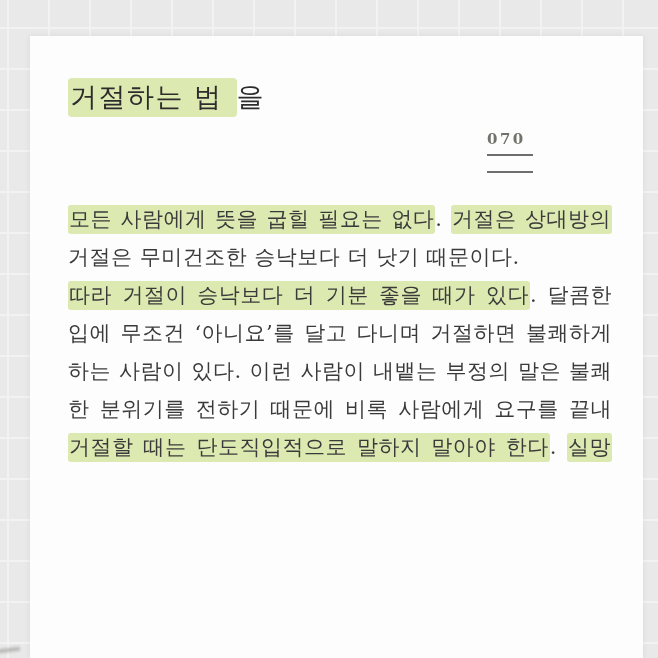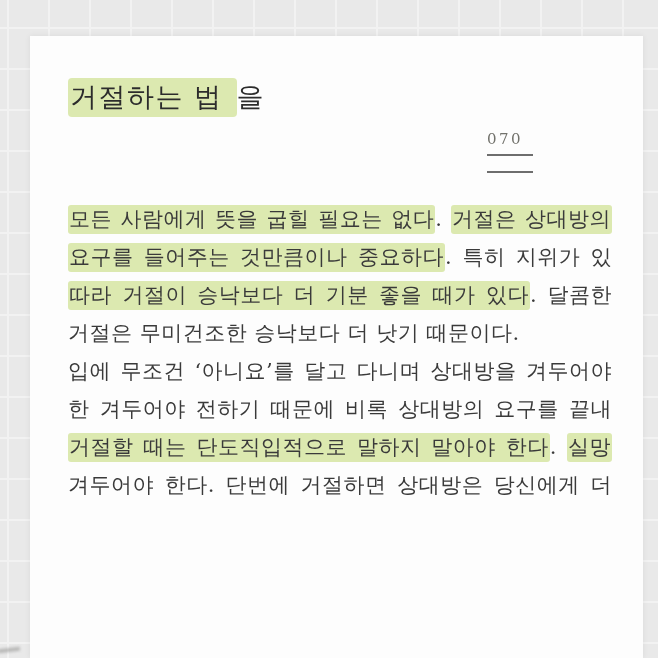--- a/index.html
+++ b/index.html
@@ -39,20 +39,21 @@
     font-size: 27px;
     line-height: 41px;
     letter-spacing: 1.5px;
     white-space: nowrap;
   }
   .pagenum-block {
     position: absolute;
     left: 457px;
     top: 95px;
     width: 46px;
+    font-weight: bold;
   }
   .pagenum {
     font-size: 15px;
     line-height: 16px;
     letter-spacing: 2.5px;
     color: #72726c;
   }
   .rule {
     height: 2px;
     background: #6e6e6e;
@@ -112,23 +113,22 @@
     </div>
 
   <div class="pagenum-block">
     <div class="pagenum">070</div>
     <div class="rule"></div>
     <div class="rule"></div>
   </div>
 
   <div class="body-block">
       <div class="bline"><span class="hl">모든 사람에게 뜻을 굽힐 필요는 없다</span><span>. </span><span class="hl">거절은 상대방의</span></div>
-      <div class="bline"><span class="hl">요구를 들어주는 것만큼이나 중요하다</span><span>. 특히 지위가 있</span></div>
+      <div class="bline no-just"><span>거절은 무미건조한 승낙보다 더 낫기 때문이다.</span></div>
       <div class="bline"><span class="hl">따라 거절이 승낙보다 더 기분 좋을 때가 있다</span><span>. 달콤한</span></div>
-      <div class="bline no-just"><span>거절은 무미건조한 승낙보다 더 낫기 때문이다.</span></div>
-      <div class="bline"><span>입에 무조건 ‘아니요’를 달고 다니며 상대방을 겨두어야</span></div>
-      <div class="bline"><span>한 겨두어야 전하기 때문에 비록 상대방의 요구를 끝내</span></div>
+      <div class="bline"><span>입에 무조건 ‘아니요’를 달고 다니며 거절하면 불쾌하게</span></div>
+      <div class="bline"><span>하는 사람이 있다. 이런 사람이 내뱉는 부정의 말은 불쾌</span></div>
+      <div class="bline"><span>한 분위기를 전하기 때문에 비록 사람에게 요구를 끝내</span></div>
       <div class="bline"><span class="hl">거절할 때는 단도직입적으로 말하지 말아야 한다</span><span>. </span><span class="hl">실망</span></div>
-      <div class="bline"><span>겨두어야 한다. 단번에 거절하면 상대방은 당신에게 더</span></div>
     </div>
 </div>
 
 <div class="smudge"></div>
 
 </body></html>

